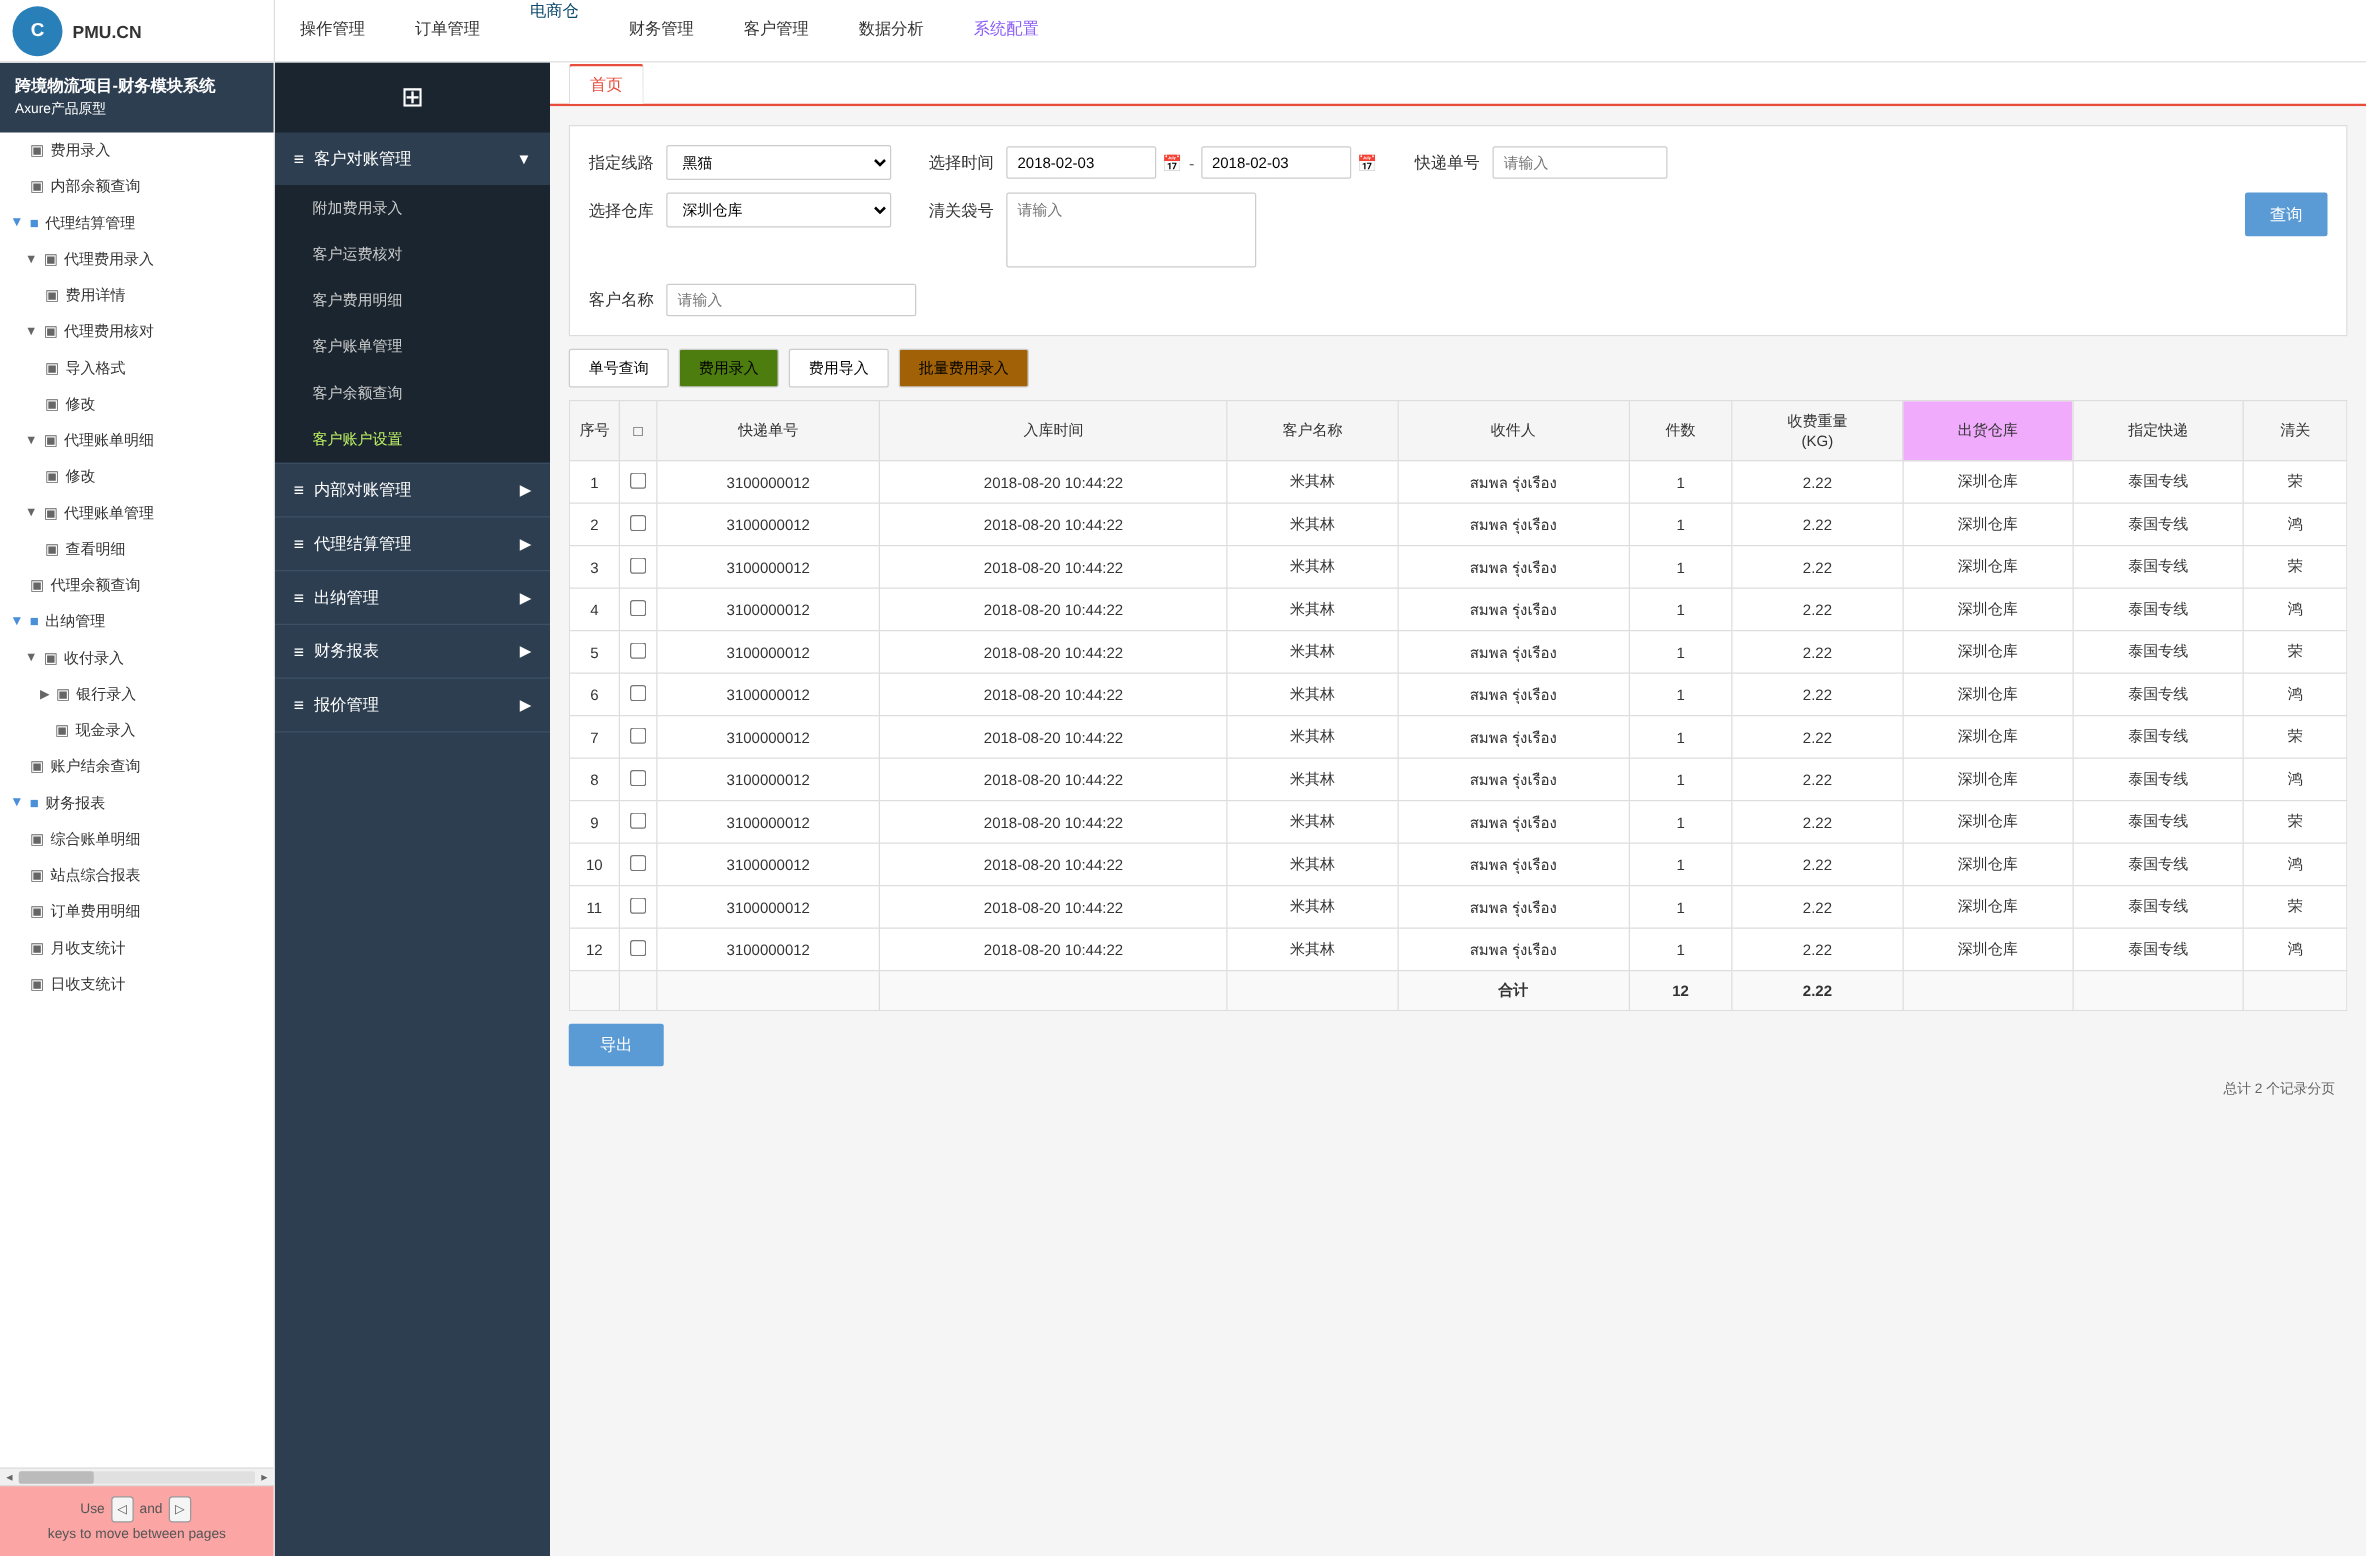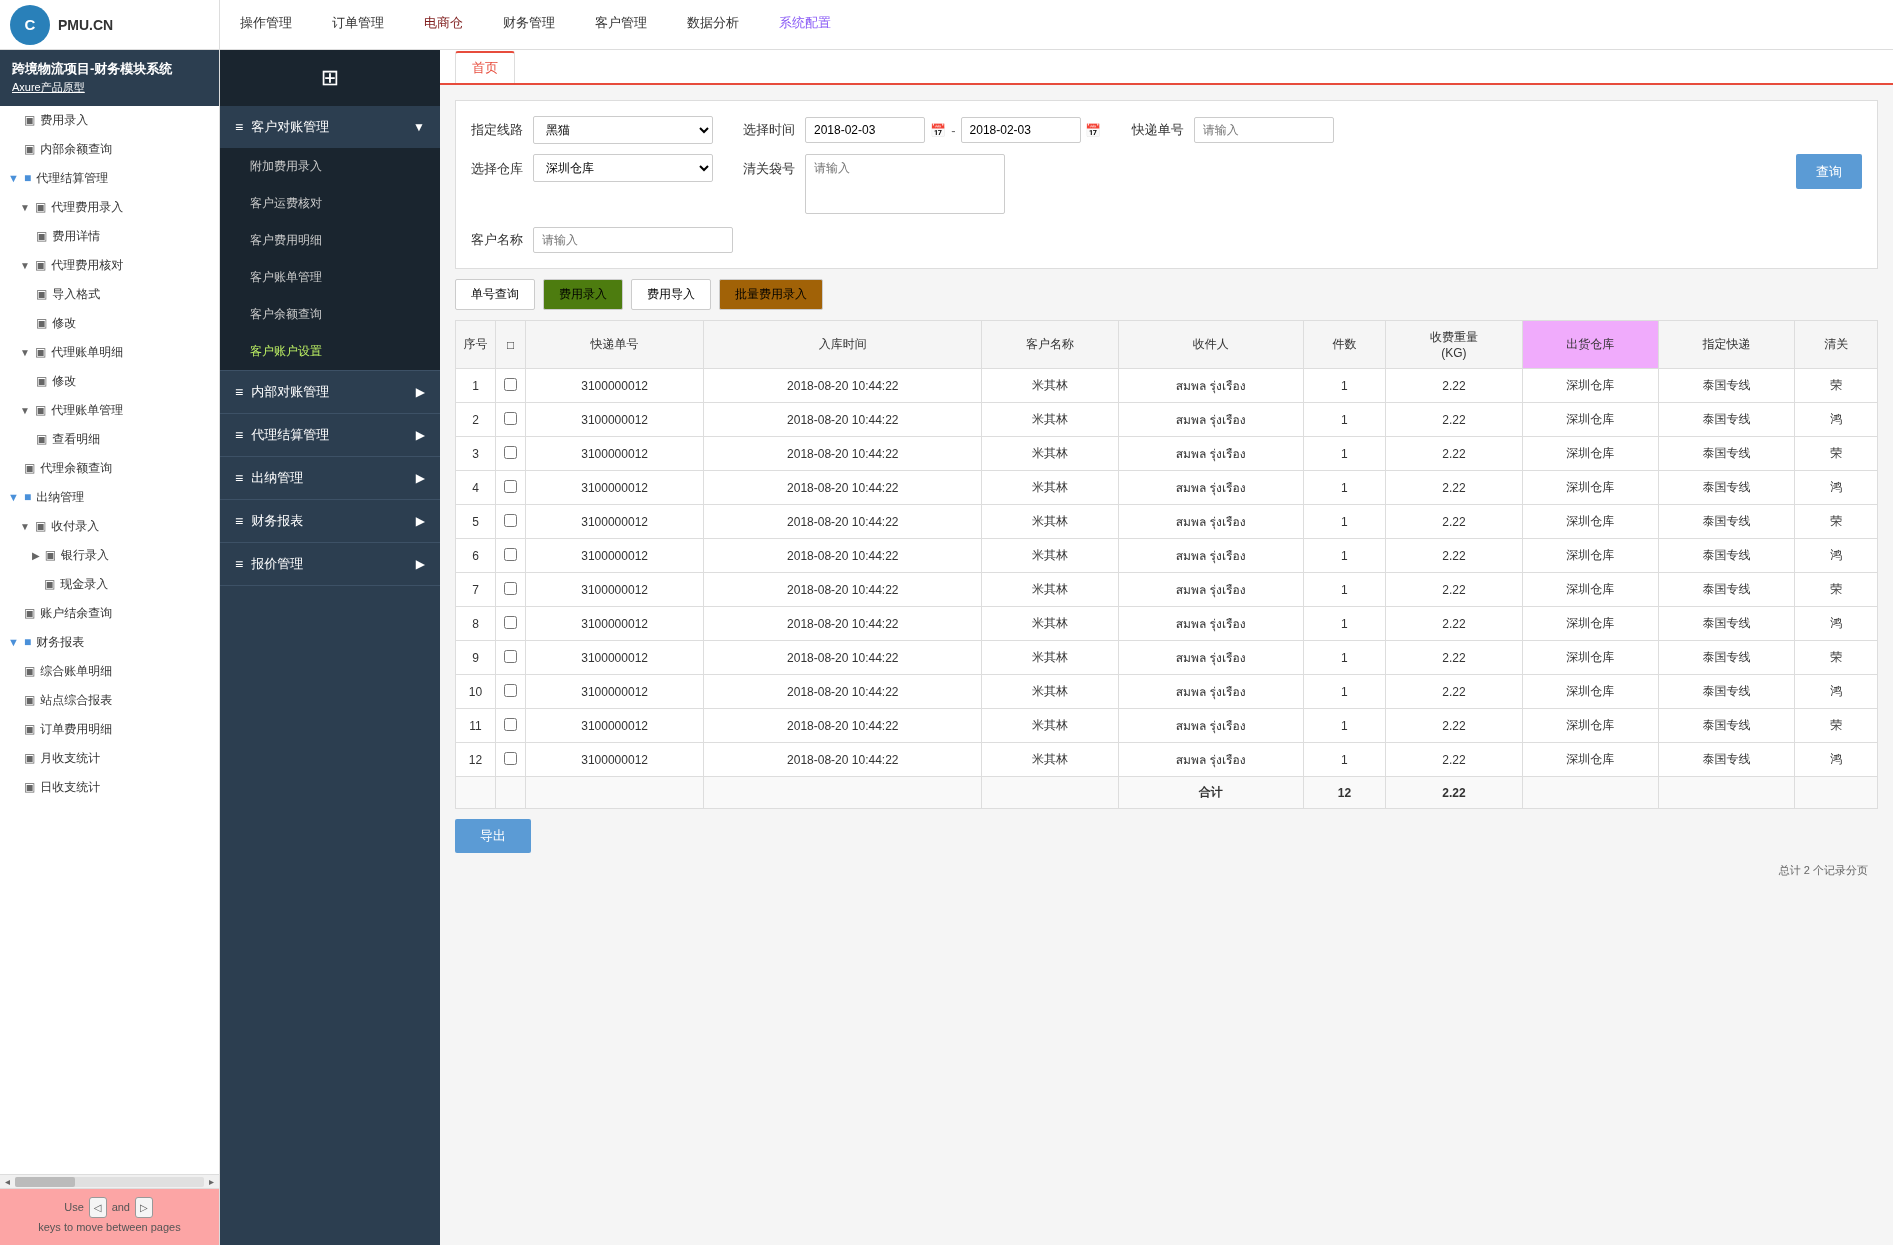--- a/index.html
+++ b/index.html
@@ -14,21 +14,21 @@
       <div style="width:40px; height:40px; border-radius:50%; background:#2980b9; display:flex; align-items:center; justify-content:center; color:#fff; font-weight:bold; font-size:15px; margin-right:8px; flex-shrink:0;">C</div>
       <span style="font-weight:bold; font-size:14px; color:#333;">PMU.CN</span>
     </div>
     <div style="display:flex; height:100%; flex:1; overflow:hidden;">
       <div style="display:flex; align-items:center; padding:0 20px; color:#333; cursor:pointer; font-size:13px; height:100%; border-bottom:3px solid transparent; white-space:nowrap;">
           <span>操作管理</span>
         </div>
       <div style="display:flex; align-items:center; padding:0 20px; color:#333; cursor:pointer; font-size:13px; height:100%; border-bottom:3px solid transparent; white-space:nowrap;">
           <span>订单管理</span>
         </div>
-      <div style="display:flex; align-items:center; padding:0 20px; color:#7f1d1d; cursor:pointer; font-size:13px; height:100%; border-bottom:3px solid transparent; white-space:nowrap;">
+      <div style="display:flex; align-items:flex-start; padding:0 20px; color:#0c4a6e; cursor:pointer; font-size:13px; height:100%; border-bottom:3px solid transparent; white-space:nowrap;">
           <span>电商仓</span>
         </div>
       <div style="display:flex; align-items:center; padding:0 20px; color:#333; cursor:pointer; font-size:13px; height:100%; border-bottom:3px solid transparent; white-space:nowrap;">
           <span>财务管理</span>
         </div>
       <div style="display:flex; align-items:center; padding:0 20px; color:#333; cursor:pointer; font-size:13px; height:100%; border-bottom:3px solid transparent; white-space:nowrap;">
           <span>客户管理</span>
         </div>
       <div style="display:flex; align-items:center; padding:0 20px; color:#333; cursor:pointer; font-size:13px; height:100%; border-bottom:3px solid transparent; white-space:nowrap;">
           <span>数据分析</span>
@@ -37,21 +37,21 @@
           <span>系统配置</span>
         </div>
     </div>
   </div>
 
   <div style="display:flex; flex:1; overflow:hidden;">
 
     <div style="width:220px; background:#fff; border-right:1px solid #ddd; display:flex; flex-direction:column; overflow:hidden; flex-shrink:0;">
       <div style="background:#2c3e50; color:#fff; padding:10px 12px; font-size:13px; font-weight:bold; line-height:1.4; flex-shrink:0;">
         <div>跨境物流项目-财务模块系统</div>
-        <div style="font-size:11px; font-weight:normal; margin-top:2px;text-decoration:underline;">Axure产品原型</div>
+        <div style="font-size:11px; font-weight:normal; margin-top:2px;">Axure产品原型</div>
       </div>
       <div style="flex:1; overflow-y:auto; overflow-x:hidden;">
 
         <div style="display:flex; align-items:center; padding:6px 8px 6px 24px; cursor:pointer; color:#333; font-size:12px;">
           <span style="margin-right:5px; color:#666;">▣</span>
           <span>费用录入</span>
         </div>
         <div style="display:flex; align-items:center; padding:6px 8px 6px 24px; cursor:pointer; color:#333; font-size:12px;">
           <span style="margin-right:5px; color:#666;">▣</span>
           <span>内部余额查询</span>

